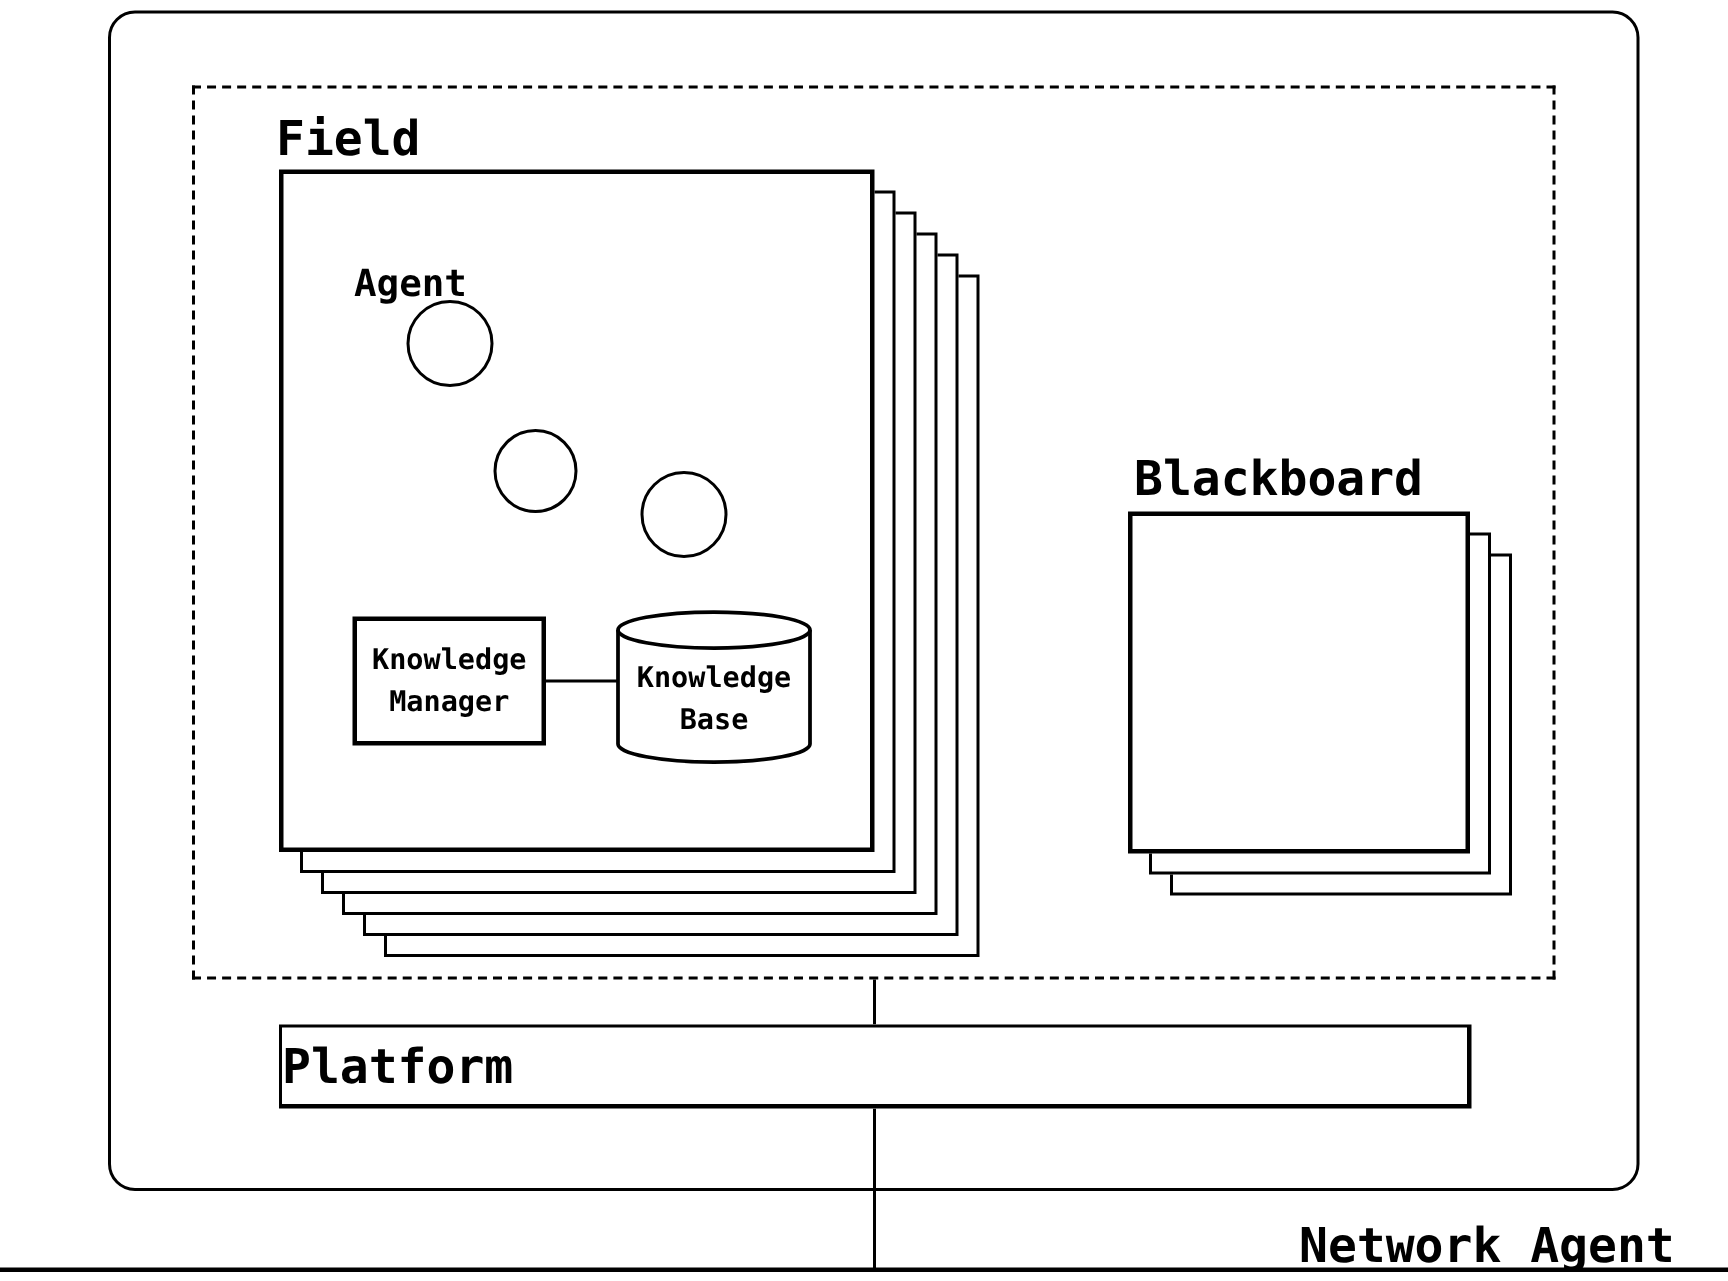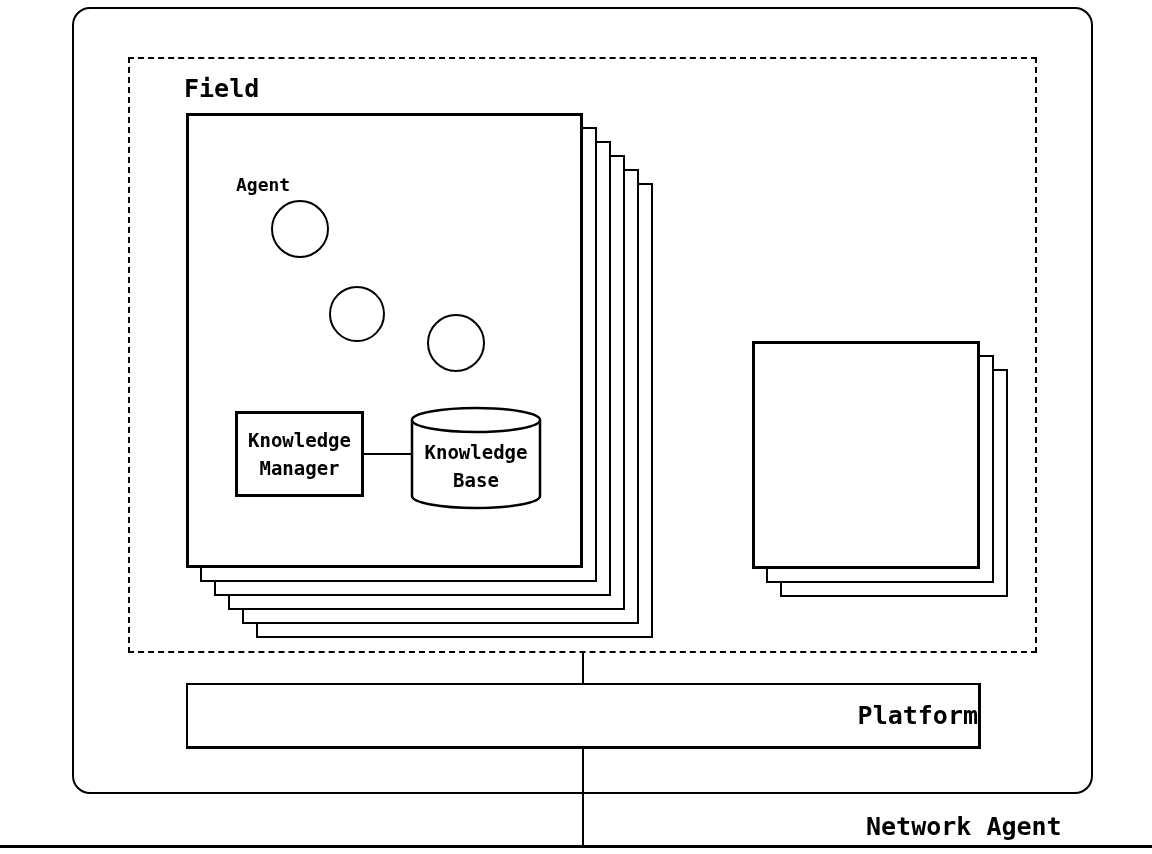--- a/index.html
+++ b/index.html
@@ -22,27 +22,27 @@
     left: 72px; top: 7px; width: 1021px; height: 787px;
     border: 2px solid #000;
     border-radius: 18px;
     background: transparent;
   }
   .field-box {
     left: 128px; top: 57px; width: 909px; height: 596px;
     border: 2px dashed #000;
   }
   .big-label {
-    font-size: 25px;
+    font-size: 32px;
     font-weight: bold;
     white-space: nowrap;
     line-height: 1;
   }
   .small-label {
-    font-size: 18px;
+    font-size: 25px;
     font-weight: bold;
     white-space: nowrap;
     line-height: 1;
   }
   .field-label { left: 184px; top: 76px; }
   .blackboard-label { left: 756px; top: 303px; }
   .network-label { left: 866px; top: 814px; }
 
   .sheet {
     width: 397px; height: 455px;
@@ -93,26 +93,26 @@
     width: 228px; height: 228px;
     background: #ffffff;
     border: 2px solid #000;
   }
   .bb-square.front { border-width: 3px; }
   .b2 { left: 780px; top: 369px; }
   .b1 { left: 766px; top: 355px; }
   .b0 { left: 752px; top: 341px; }
 
   .platform-box {
-    left: 186px; top: 683px; width: 795px; height: 66px;
+    left: 186px; top: 683px; width: 795px; height: 56px;
     border: 2px solid #000;
     border-right-width: 3px;
     border-bottom-width: 3px;
     background: #ffffff;
-    display: flex; align-items: center; justify-content: flex-end;
+    display: flex; align-items: center; justify-content: flex-start;
   }
 
   .vline { width: 2px; background: #000; }
   .vline-top { left: 582px; top: 653px; height: 30px; }
   .vline-bottom { left: 582px; top: 739px; height: 108px; }
 
   .network-line {
     left: 0px; top: 845px; width: 1152px; height: 3px;
     background: #000;
   }
@@ -148,20 +148,21 @@
 
   <svg class="abs kb-svg" viewBox="0 0 135 106" xmlns="http://www.w3.org/2000/svg">
     <path d="M3 15 L3 91 A64 12 0 0 0 131 91 L131 15" fill="#ffffff" stroke="#000000" stroke-width="2.5"></path>
     <ellipse cx="67" cy="15" rx="64" ry="12" fill="#ffffff" stroke="#000000" stroke-width="2.5"></ellipse>
   </svg>
   <div class="abs kb-text">
     <div class="two-line">Knowledge
 Base</div>
   </div>
 
+  <div class="abs big-label blackboard-label">Blackboard</div>
   <div class="abs bb-square b2"></div>
   <div class="abs bb-square b1"></div>
   <div class="abs bb-square b0 front"></div>
 
   <div class="abs vline vline-top"></div>
   <div class="abs vline vline-bottom"></div>
 
   <div class="abs platform-box">
     <span class="big-label">Platform</span>
   </div>

